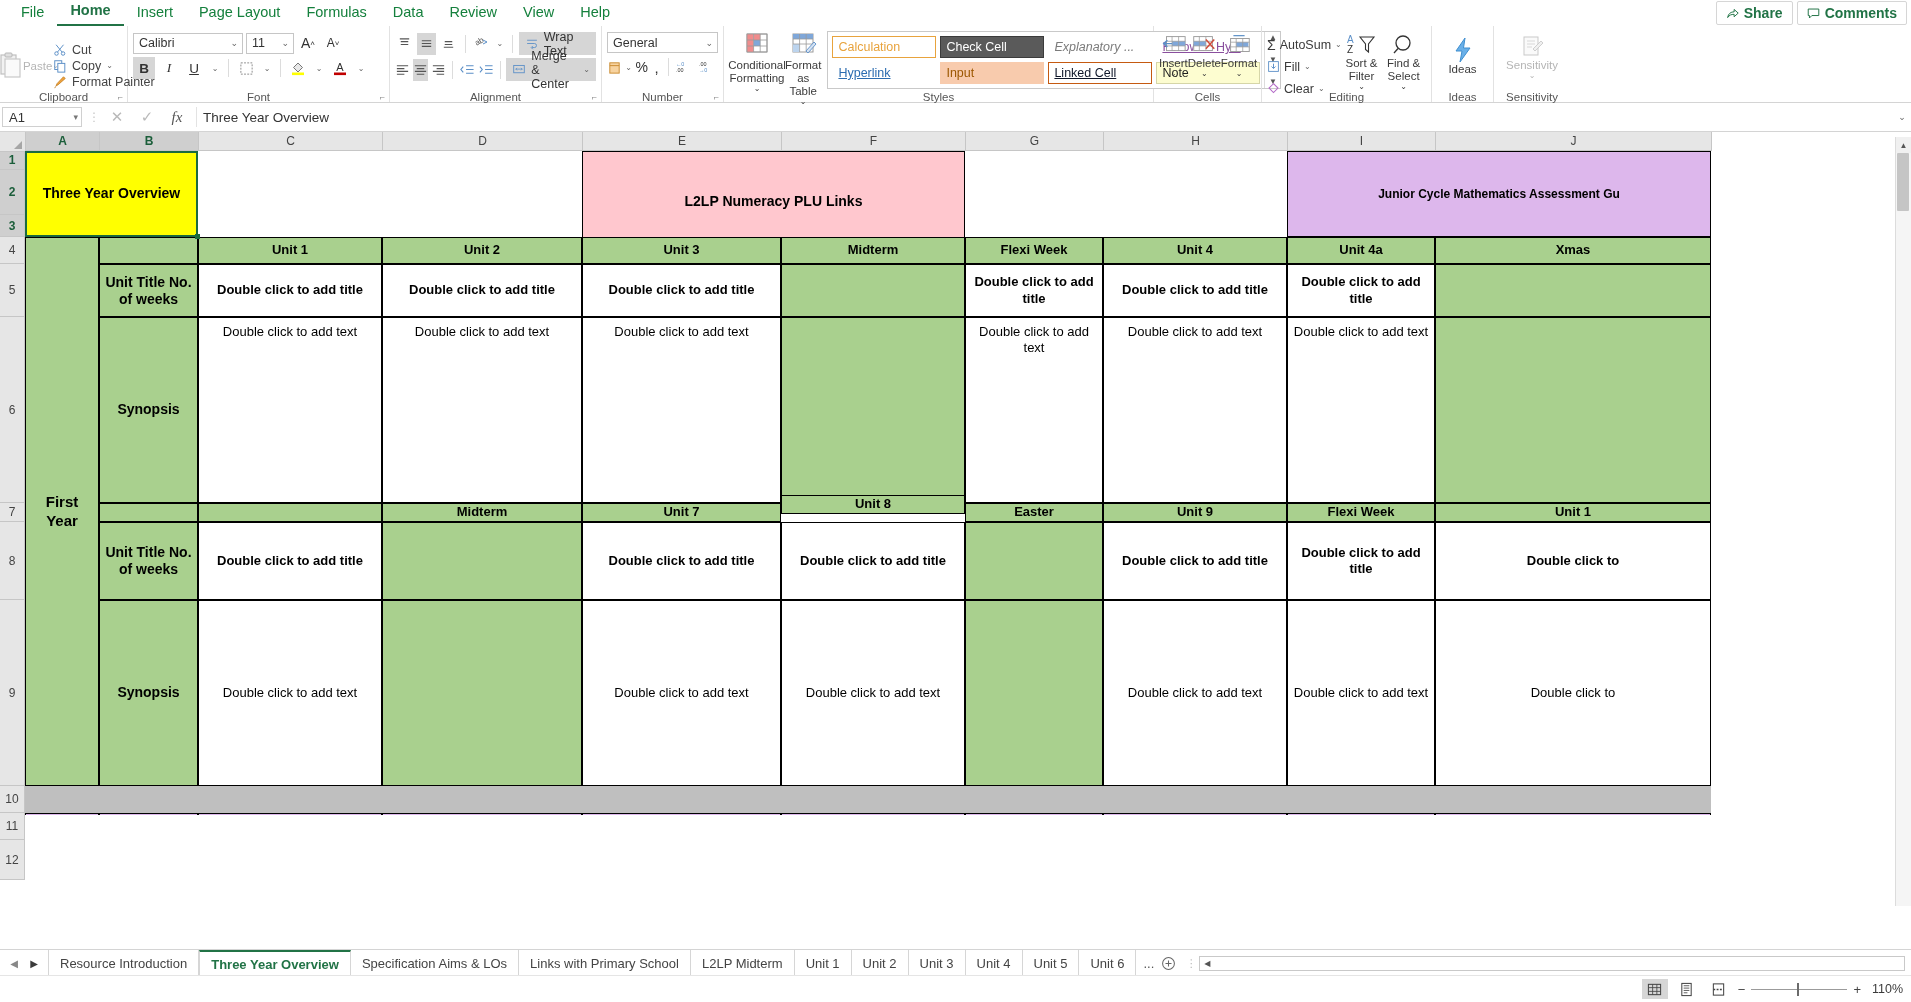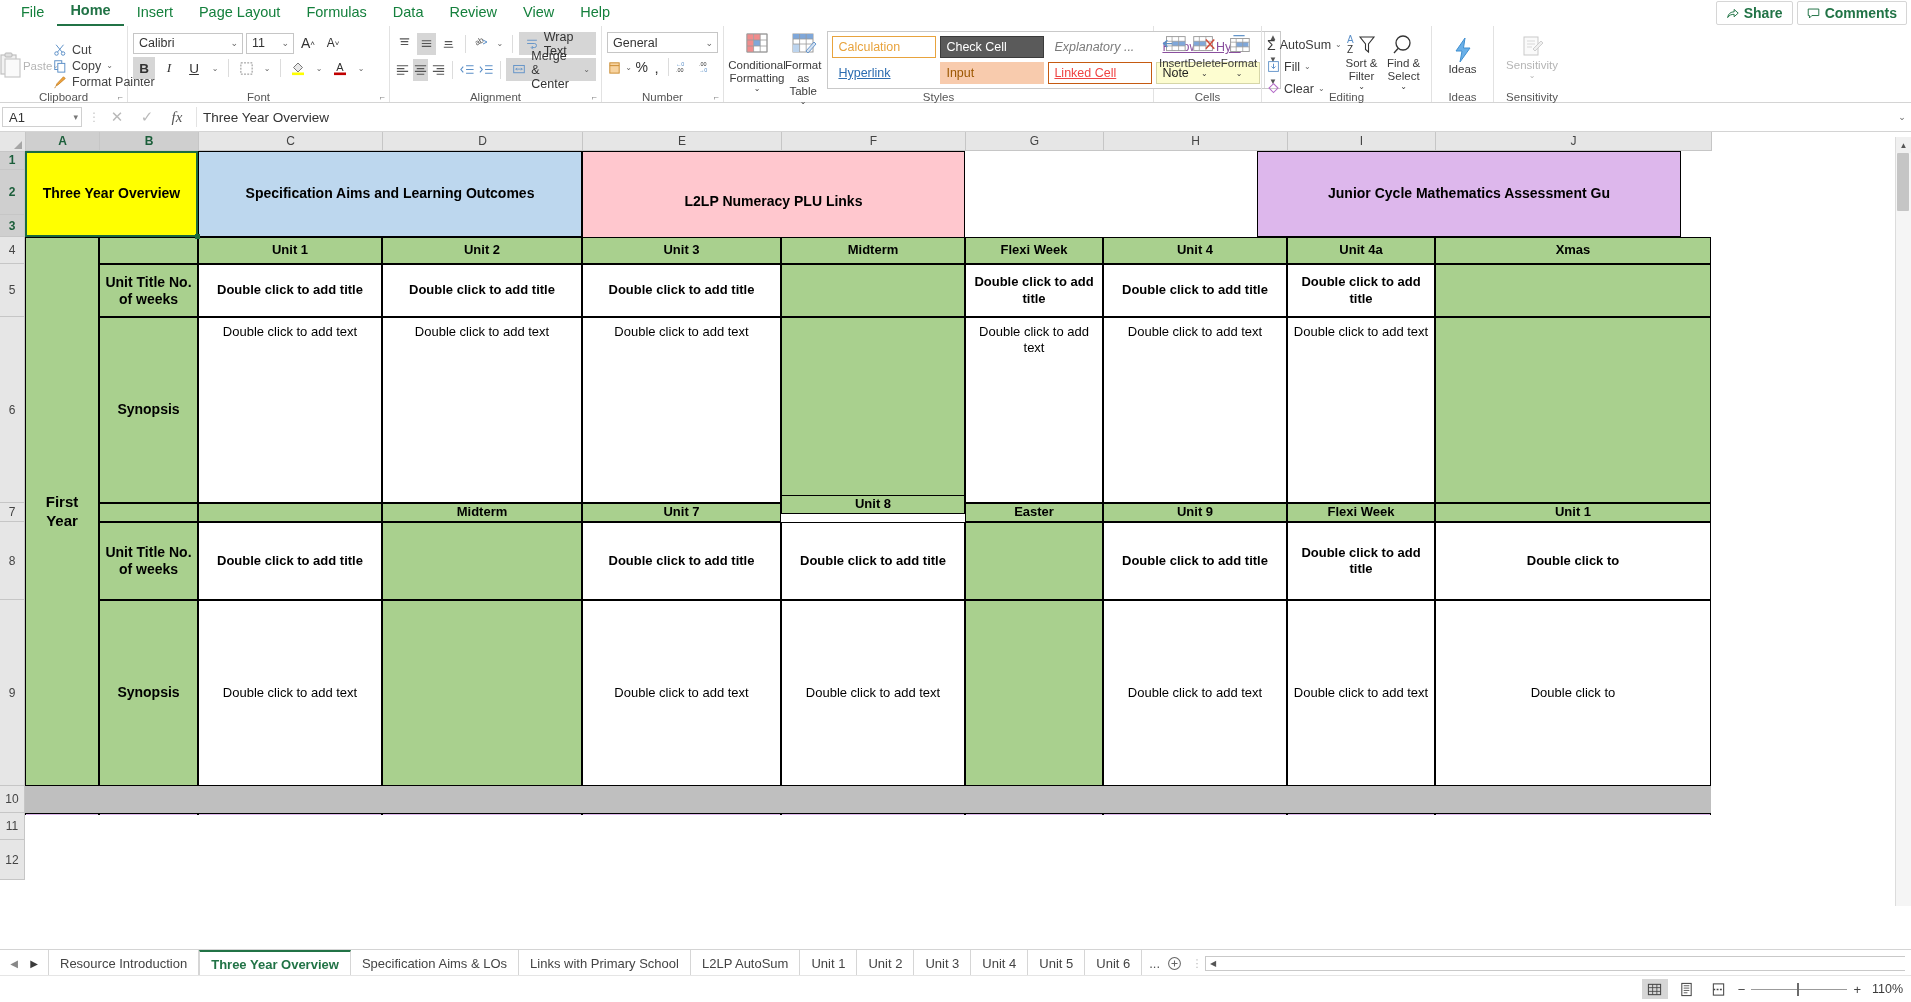--- a/index.html
+++ b/index.html
@@ -459,21 +459,21 @@
               </div>
               <div class="cs" style="color: rgb(138, 79, 158); background: rgb(255, 255, 255); border: 1px solid rgb(255, 255, 255); text-decoration: underline;">
                 <span>Followed Hy...</span>
               </div>
               <div class="cs" style="color: rgb(43, 108, 176); background: rgb(255, 255, 255); border: 1px solid rgb(255, 255, 255); text-decoration: underline;">
                 <span>Hyperlink</span>
               </div>
               <div class="cs" style="color: rgb(156, 87, 0); background: rgb(248, 203, 173); border: 1px solid rgb(248, 203, 173);">
                 <span>Input</span>
               </div>
-              <div class="cs" style="color: #ef4444; background: rgb(255, 255, 255); border: 1px solid rgb(197, 90, 17); text-decoration: underline;">
+              <div class="cs" style="color: #0f172a; background: rgb(255, 255, 255); border: 1px solid rgb(197, 90, 17); text-decoration: underline;">
                 <span>Linked Cell</span>
               </div>
               <div class="cs" style="color: rgb(31, 31, 31); background: rgb(253, 253, 208); border: 1px solid rgb(214, 214, 168);">
                 <span>Note</span>
               </div>
             </div>
           <div class="csbar">
             <div>▲</div>
             <div>▼</div>
             <div>▼</div>
@@ -651,27 +651,24 @@
           <div class="rh" style="height: 78px;">8</div>
           <div class="rh" style="height: 186px;">9</div>
           <div class="rh" style="height: 27px;">10</div>
           <div class="rh" style="height: 27px;">11</div>
           <div class="rh" style="height: 40px;">12</div>
         </div>
       <div class="cells" id="cells" style="height:664px">
           <div class="cell b" style="left: 0px; top: 0px; width: 173px; height: 86px; background: rgb(255, 255, 0); font-size: 14px; border: 1px solid rgb(0, 0, 0);">
             <span>Three Year Overview</span>
           </div>
-          <div class="cell b" style="left: 173px; top: 0px; width: 384px; height: 86px; background: rgb(189, 215, 238); font-size: 14px; border: 1px solid rgb(0, 0, 0);">
-            <span>Specification Aims and Learning Outcomes</span>
-          </div>
           <div class="cell b" style="left: 557px; top: 0px; width: 383px; height: 102px; background: rgb(255, 199, 206); font-size: 14px; border: 1px solid rgb(0, 0, 0);">
             <span>L2LP Numeracy PLU Links</span>
           </div>
-          <div class="cell b" style="left: 1232px; top: 0px; width: 424px; height: 86px; background: rgb(221, 183, 236); font-size: 14px; border: 1px solid rgb(0, 0, 0);">
+          <div class="cell b" style="left: 1262px; top: 0px; width: 424px; height: 86px; background: rgb(221, 183, 236); font-size: 12px; border: 1px solid rgb(0, 0, 0);">
             <span>Junior Cycle Mathematics Assessment Gu</span>
           </div>
           <div class="cell b" style="left: 0px; top: 86px; width: 74px; height: 549px; background: rgb(169, 208, 142); font-size: 15px; border: 1px solid rgb(0, 0, 0); white-space: pre-line;"><span>First Year</span></div>
           <div class="cell" style="left: 74px; top: 86px; width: 99px; height: 27px; background: rgb(169, 208, 142); border: 1px solid rgb(0, 0, 0);"></div>
           <div class="cell b" style="left: 173px; top: 86px; width: 184px; height: 27px; background: rgb(169, 208, 142); font-size: 13px; border: 1px solid rgb(0, 0, 0);">
             <span>Unit 1</span>
           </div>
           <div class="cell b" style="left: 357px; top: 86px; width: 200px; height: 27px; background: rgb(169, 208, 142); font-size: 13px; border: 1px solid rgb(0, 0, 0);">
             <span>Unit 2</span>
           </div>
@@ -842,21 +839,21 @@
         <div class="stab active">
           <span>Three Year Overview</span>
         </div>
         <div class="stab">
           <span>Specification Aims &amp; LOs</span>
         </div>
         <div class="stab">
           <span>Links with Primary School</span>
         </div>
         <div class="stab">
-          <span>L2LP AutoSum</span>
+          <span>L2LP Midterm</span>
         </div>
         <div class="stab">
           <span>Unit 1</span>
         </div>
         <div class="stab">
           <span>Unit 2</span>
         </div>
         <div class="stab">
           <span>Unit 3</span>
         </div>

